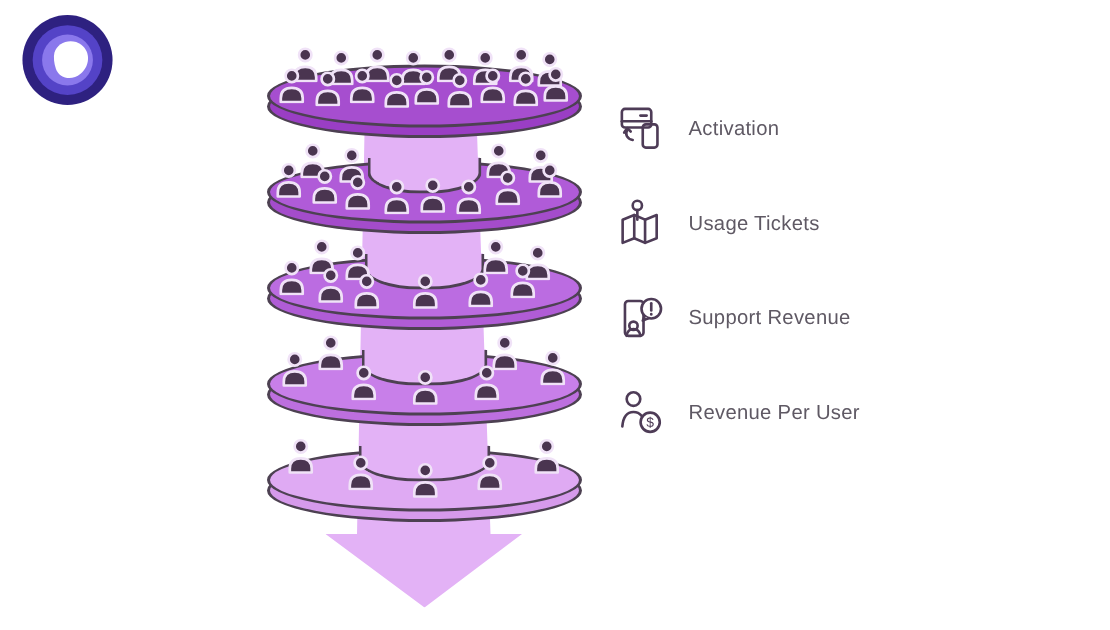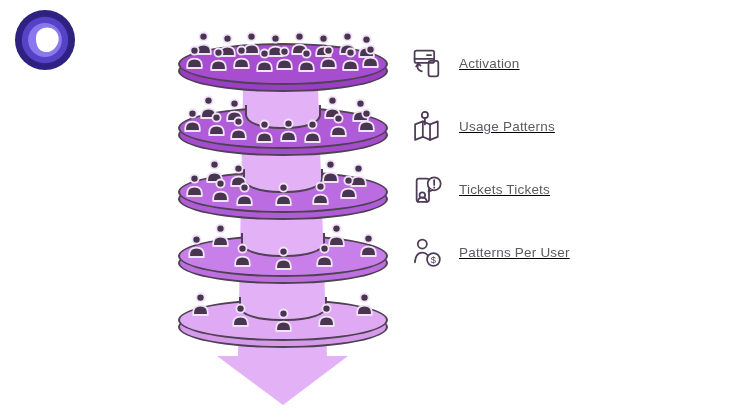--- a/index.html
+++ b/index.html
@@ -23,21 +23,21 @@
   }
   .dside{top:7px;}
   .dtop{top:0;}
   .hole{
     position:absolute;top:-2px;height:24px;background:var(--shaft);
     border:2px solid var(--outline);border-top:none;box-sizing:border-box;
     border-radius:0 0 46% 46% / 0 0 58% 58%;
   }
   .person{position:absolute;width:21px;height:24px;}
   
-  .legend{position:absolute;left:410px;top:32px;z-index:5;text-decoration:underline;}
+  .legend{position:absolute;left:410px;top:54px;z-index:5;}
   .mrow{display:flex;align-items:center;height:63px;gap:13px;}
   .micon{width:36px;height:36px;flex:0 0 36px;display:flex;align-items:center;justify-content:center;}
   .micon svg{stroke:#4e3c57;fill:none;stroke-width:1.7;stroke-linecap:round;stroke-linejoin:round;}
   .mlabel{font-size:13.5px;color:#5f5964;letter-spacing:.2px;}
 </style>
 </head>
 <body>
 
 <div class="canvas">
 
@@ -300,45 +300,45 @@
 
     <div class="mrow">
       <span class="micon">
         <svg width="33" height="33" viewBox="0 0 32 32">
           <path d="M3,14 L10.5,11 L17.5,14 L25,11 L25,26 L17.5,29 L10.5,26 L3,29 Z"></path>
           <path d="M10.5,11 V26 M17.5,14 V29"></path>
           <circle cx="12.5" cy="4.8" r="3"></circle>
           <path d="M12.5,7.8 V14"></path>
         </svg>
       </span>
-      <span class="mlabel">Usage Patterns</span>
+      <span class="mlabel">Usage Tickets</span>
     </div>
 
 
     <div class="mrow">
       <span class="micon">
         <svg width="33" height="33" viewBox="0 0 32 32">
           <rect x="4.5" y="5.5" width="12" height="22.5" rx="2.2"></rect>
           <circle cx="10" cy="21.5" r="2.7"></circle>
           <path d="M5.5,28 C6,24.8 7.8,23.6 10,23.6 C12.2,23.6 14,24.8 14.5,28"></path>
           <circle cx="21.5" cy="10.5" r="6.3" fill="#ffffff"></circle>
           <path d="M17.3,15.2 L16,18.2 L19.6,16.7" fill="#ffffff"></path>
           <path d="M21.5,7 V11.6"></path>
           <path d="M21.5,13.9 V14.2"></path>
         </svg>
       </span>
-      <span class="mlabel">Tickets Tickets</span>
+      <span class="mlabel">Support Revenue</span>
     </div>
 
     <div class="mrow">
       <span class="micon">
         <svg width="33" height="33" viewBox="0 0 32 32">
           <circle cx="10" cy="7.8" r="4.4"></circle>
           <path d="M2.8,25.5 C3.4,19 6.3,16.2 10,16.2 C12.2,16.2 14,17.1 15.3,18.7"></path>
           <circle cx="20.8" cy="22.8" r="6.2" fill="#ffffff"></circle>
           <text x="20.8" y="26" text-anchor="middle" font-size="9" stroke="none" fill="#4e3c57" font-family="Liberation Sans, sans-serif">$</text>
         </svg>
       </span>
-      <span class="mlabel">Patterns Per User</span>
+      <span class="mlabel">Revenue Per User</span>
     </div>
 
   </div>
 </div>
 
 </body></html>

